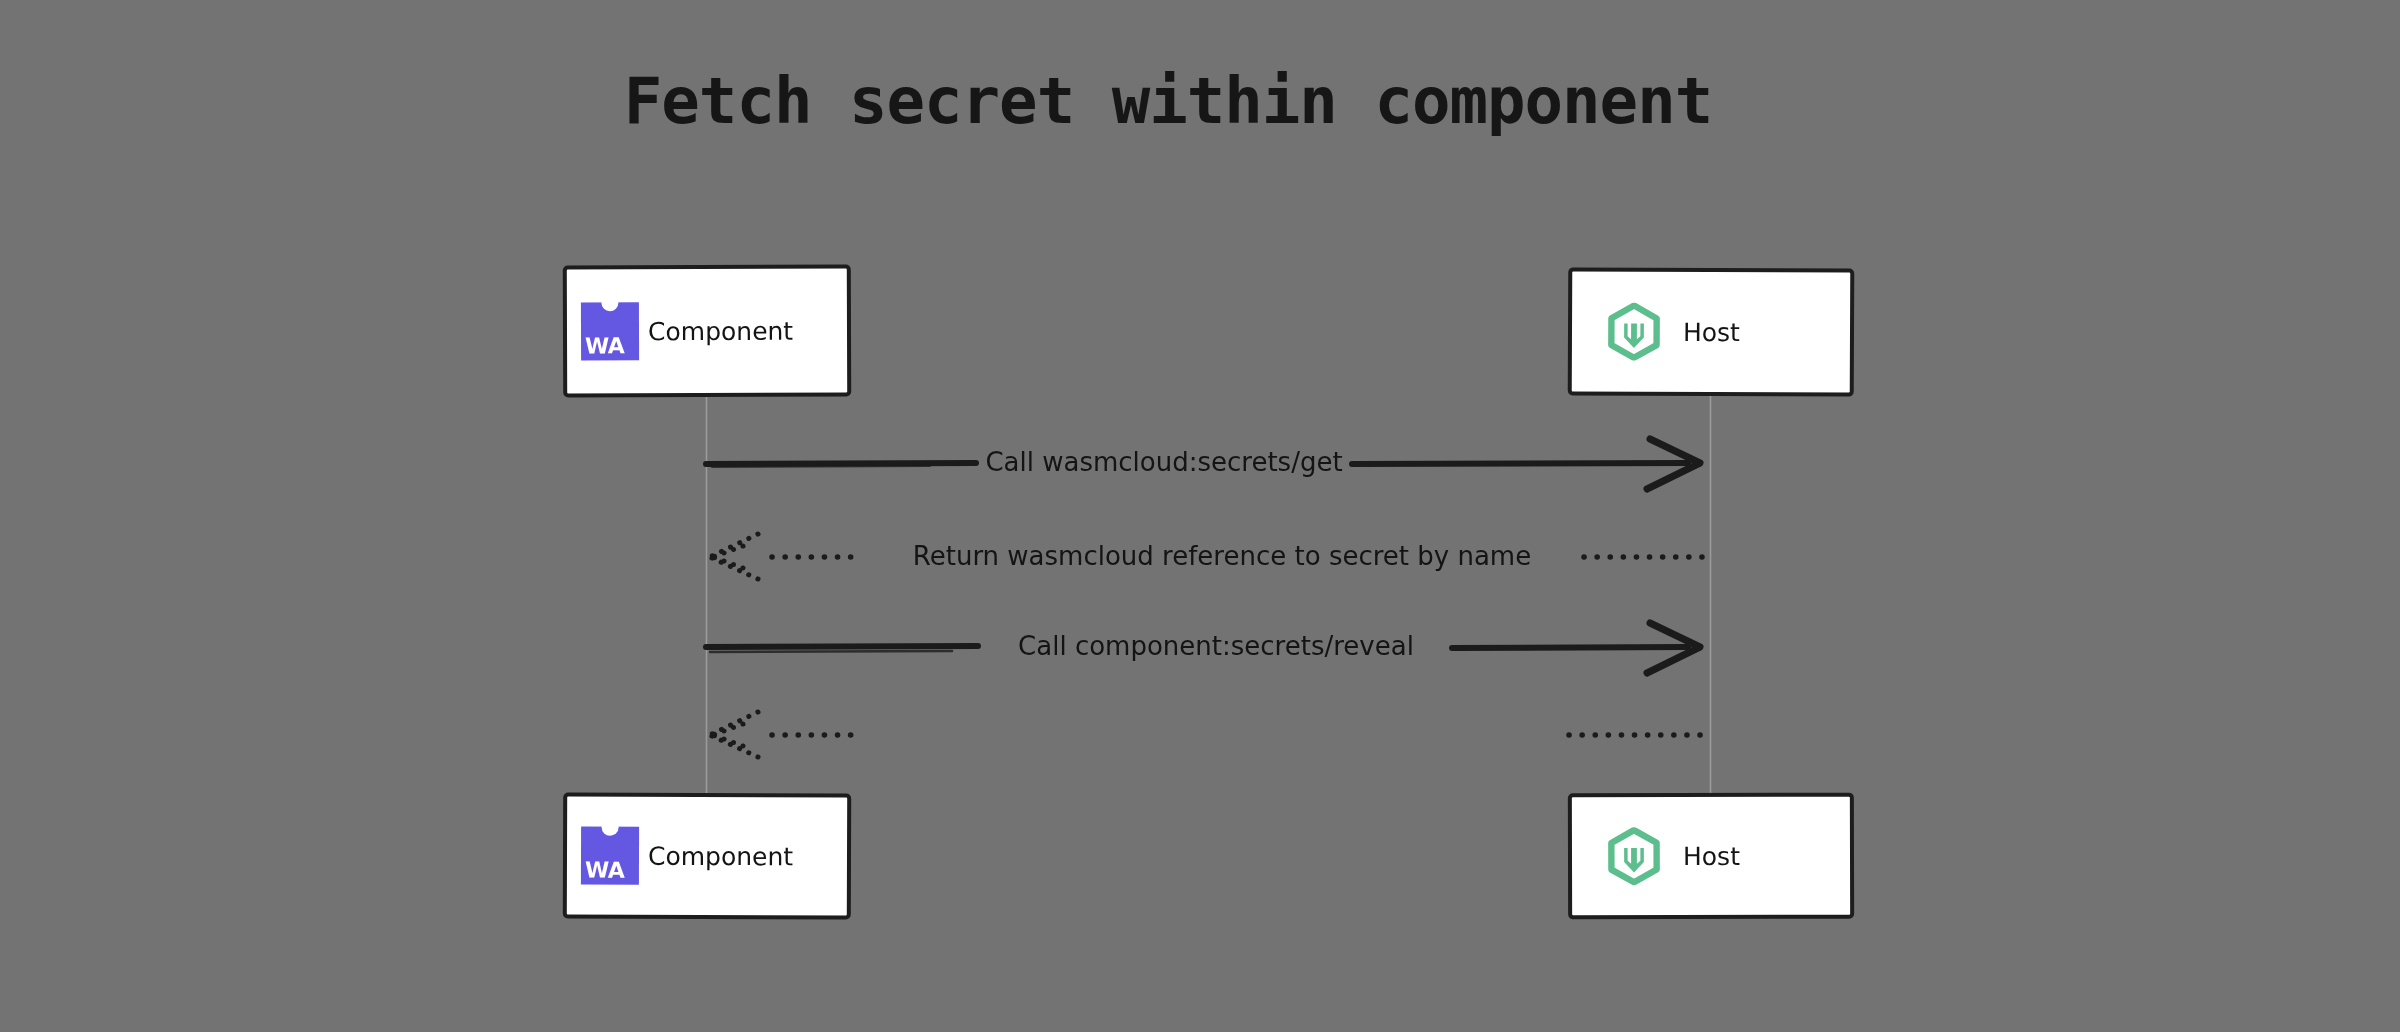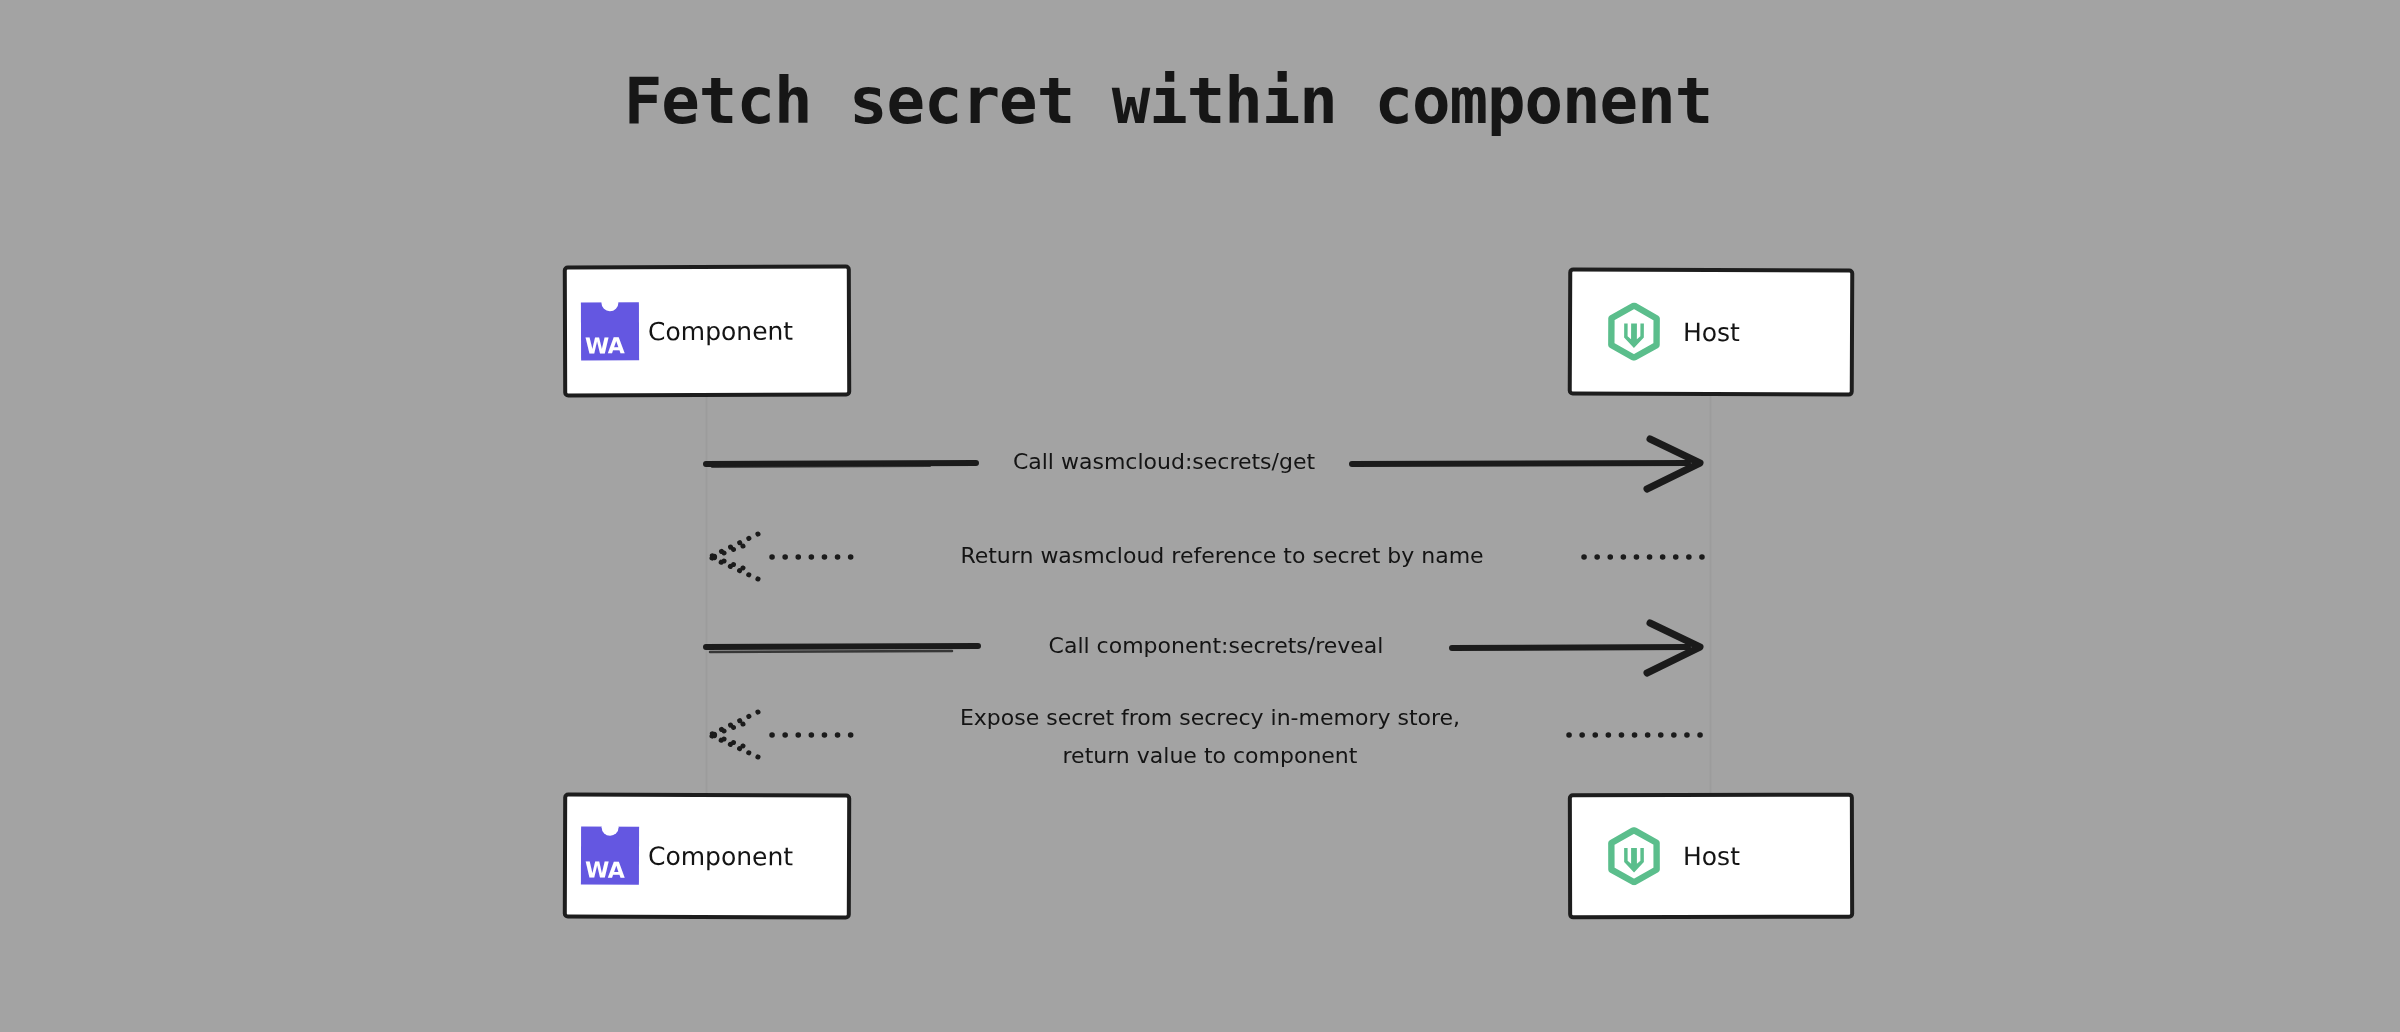--- a/index.html
+++ b/index.html
@@ -1,39 +1,39 @@
 <!DOCTYPE html>
 <html><head>
 <meta charset="utf-8">
 <style>
   html,body { margin:0; padding:0; background:#fcfcfc; }
   .canvas {
     position:relative; width:2400px; height:1032px; overflow:hidden;
-    background:#a3a3a3; font-family:"DejaVu Sans", sans-serif; color:#1b1b1b;
+    background:#737373; font-family:"DejaVu Sans", sans-serif; color:#1b1b1b;
   }
   .title {
     position:absolute; left:568px; top:64px; width:1200px; text-align:center;
     font-family:"DejaVu Sans Mono", monospace; font-weight:700; font-size:64px;
     letter-spacing:-1px; color:#161616; white-space:nowrap;
   }
   .actor-box {
     position:absolute; background:#ffffff; border:4px solid #1d1d1d; border-radius:5px;
     box-sizing:border-box; display:flex; align-items:center;
   }
   .actor-label { font-size:25px; color:#141414; white-space:nowrap; }
   
   .wa-badge { position:relative; width:58px; height:58px; background:#6457e1; flex:none; }
   .wa-notch { position:absolute; top:-8px; left:50%; transform:translateX(-50%);
     width:17px; height:17px; background:#ffffff; border-radius:50%; }
   .wa-text { position:absolute; left:4px; bottom:2px; color:#ffffff; font-weight:700;
     font-size:22px; letter-spacing:-0.5px; }
   .wc-icon { flex:none; }
   .msg-label {
-    position:absolute; transform:translate(-50%,-50%); font-size:22px; line-height:38px;
-    color:#141414; white-space:nowrap; text-align:center;
+    position:absolute; transform:translate(-50%,-50%); font-size:26px; line-height:38px;
+    color:#141414; white-space:nowrap; 
   }
   svg.overlay { position:absolute; left:0; top:0; pointer-events:none; }
   .ink   { stroke:#1b1b1b; fill:none; stroke-linecap:round; stroke-linejoin:round; }
   .dots  { stroke:#1b1b1b; fill:none; stroke-linecap:round; stroke-width:5.5; stroke-dasharray:0.1 13; }
   .dots2 { stroke:#1b1b1b; fill:none; stroke-linecap:round; stroke-width:5;   stroke-dasharray:0.1 10; }
   .lifeline { stroke:#9c9c9c; stroke-width:1.6; }
 </style>
 </head>
 <body>
 
@@ -107,18 +107,14 @@
     <svg class="wc-icon" width="58" height="58" viewBox="0 0 100 100">
       <polygon points="50,5 89,27 89,73 50,95 11,73 11,27" fill="#ffffff" stroke="#5bbe8c" stroke-width="11" stroke-linejoin="round"></polygon>
       <path fill="#5bbe8c" d="M33,36 L33,60 L50,78 L67,60 L67,36 L61,36 L61,58 L55,63 L55,36 L45,36 L45,63 L39,58 L39,36 Z"></path>
     </svg>
     <span class="actor-label">Host</span>
   </div>
 
   <div class="msg-label" style="left:1164px; top:462px;">Call wasmcloud:secrets/get</div>
   <div class="msg-label" style="left:1222px; top:556px;">Return wasmcloud reference to secret by name</div>
   <div class="msg-label" style="left:1216px; top:646px;">Call component:secrets/reveal</div>
-  <div class="msg-label" style="left:1210px; top:737px;">
-    <div>Expose secret from secrecy in-memory store,</div>
-    <div>return value to component</div>
-  </div>
 
 </div>
 
 </body></html>

